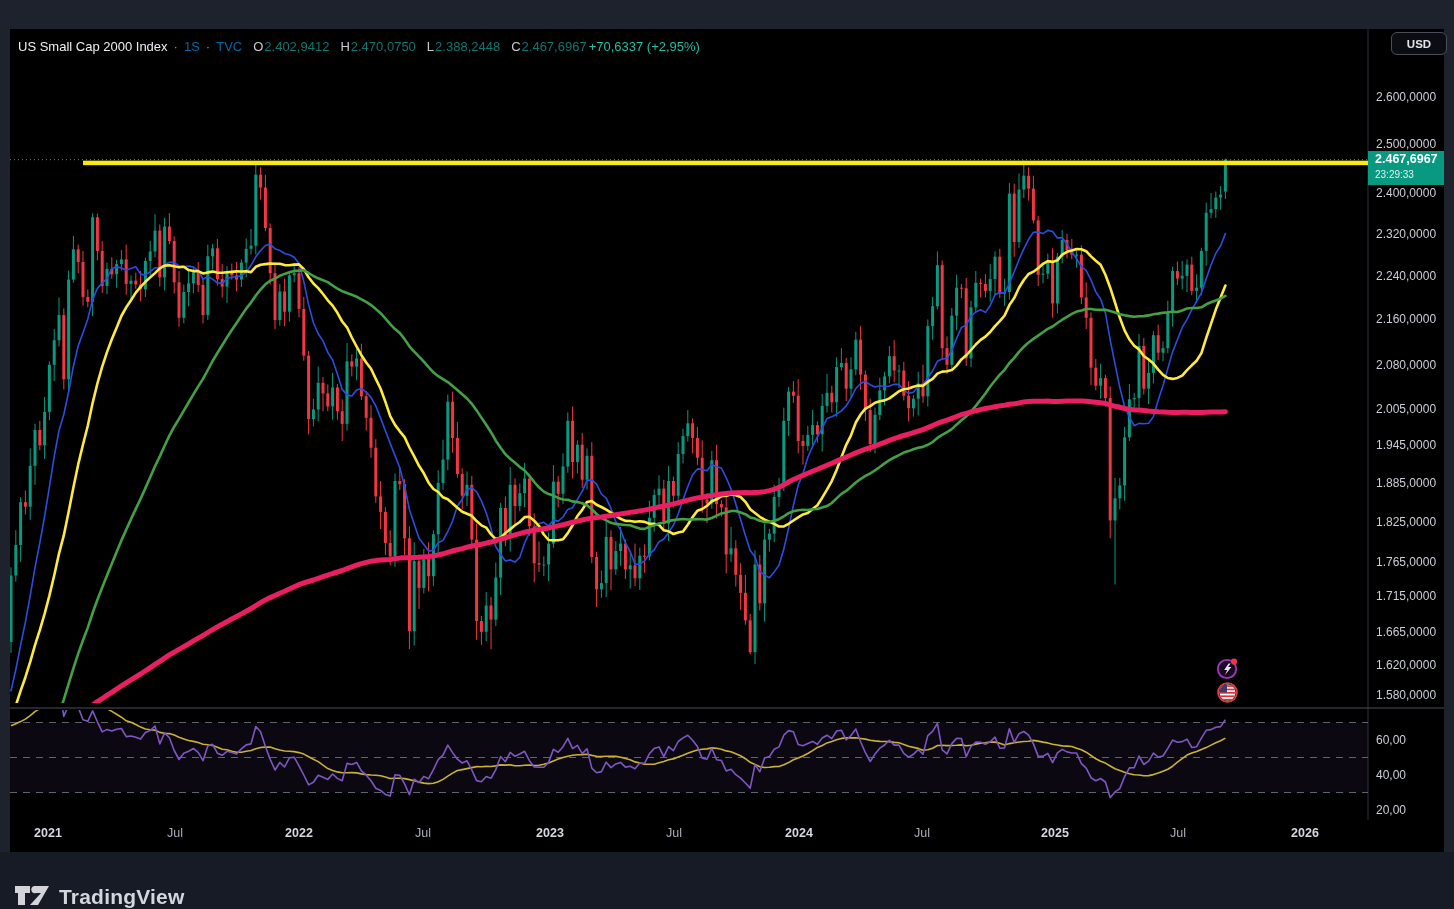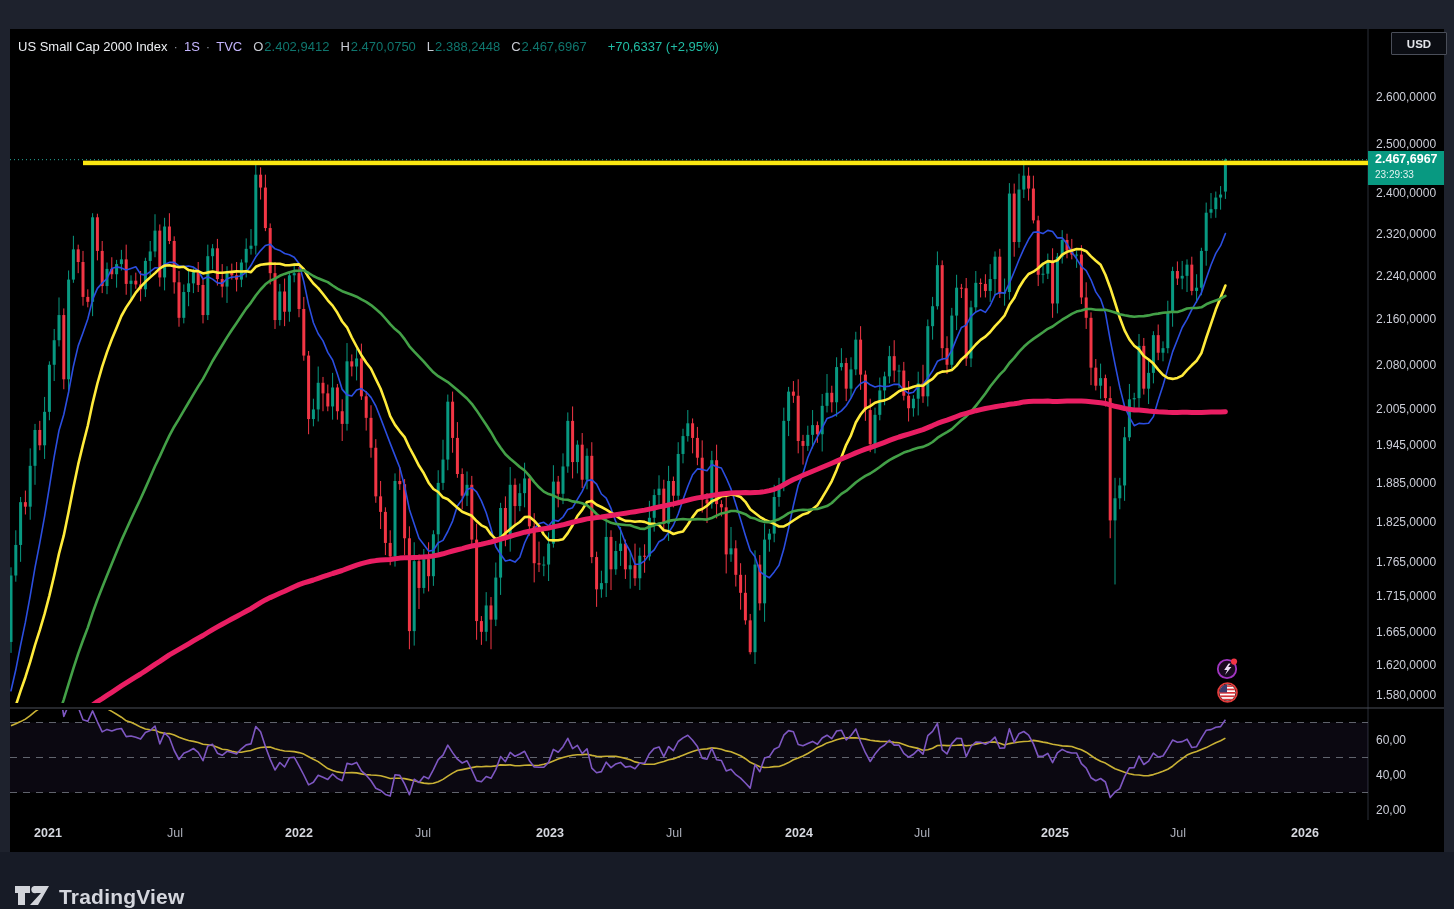--- a/index.html
+++ b/index.html
@@ -6,26 +6,26 @@
   #stage{position:relative;width:1454px;height:909px;background:#1e222d;overflow:hidden;
          font-family:"Liberation Sans",sans-serif;}
   .top-bar{position:absolute;left:0;top:0;width:1454px;height:28px;display:flex;align-items:center;}
   .top-bar span{margin-left:14px;font-size:12.5px;font-weight:700;color:#e6e7ea;}
   .panel{position:absolute;left:10px;top:29px;width:1434px;height:823px;background:#000;
          border-bottom:1px solid #2a2e39;}
   .legend{position:absolute;left:8px;top:5px;height:20px;display:flex;align-items:flex-end;
           font-size:13px;white-space:nowrap;z-index:5;}
   .legend .sym{color:#eceef2;font-weight:500;}
   .legend .sep{color:#8a8e99;margin:0 6px;}
-  .legend .meta{color:#c4b5fd;}
+  .legend .meta{color:#0369a1;}
   .legend .olab{color:#c9ccd4;margin-left:11px;}
   .legend .oval{color:#0f766e;margin-left:1px;}
-  .legend .chg{color:#21bda5;margin-left:21px;}
+  .legend .chg{color:#21bda5;margin-left:2px;}
   .usd-btn{position:absolute;left:1381px;top:3px;width:54px;height:21px;border:1px solid #4a4e59;
-           border-radius:1px;color:#e3e5ea;font-size:11.5px;font-weight:700;display:flex;
+           border-radius:6px;color:#e3e5ea;font-size:11.5px;font-weight:700;display:flex;
            align-items:center;justify-content:center;background:#0b0d13;z-index:6;cursor:pointer;}
   .price-badge{position:absolute;left:1358px;width:76px;height:34px;background:#089981;z-index:6;
                color:#fff;padding-left:7px;box-sizing:border-box;}
   .price-badge .p{font-size:12.5px;font-weight:700;line-height:17px;}
   .price-badge .c{font-size:10px;line-height:14px;color:rgba(255,255,255,.88);}
   .mini-icon{position:absolute;width:23px;height:23px;z-index:6;}
   .footer{position:absolute;left:0;top:852px;width:1454px;height:57px;background:#171b26;
           display:flex;align-items:flex-end;}
   .footer .logo{margin-left:14px;}
   .footer .brand{margin-left:9px;font-size:21px;font-weight:700;color:#d4d6dd;letter-spacing:.2px;}

